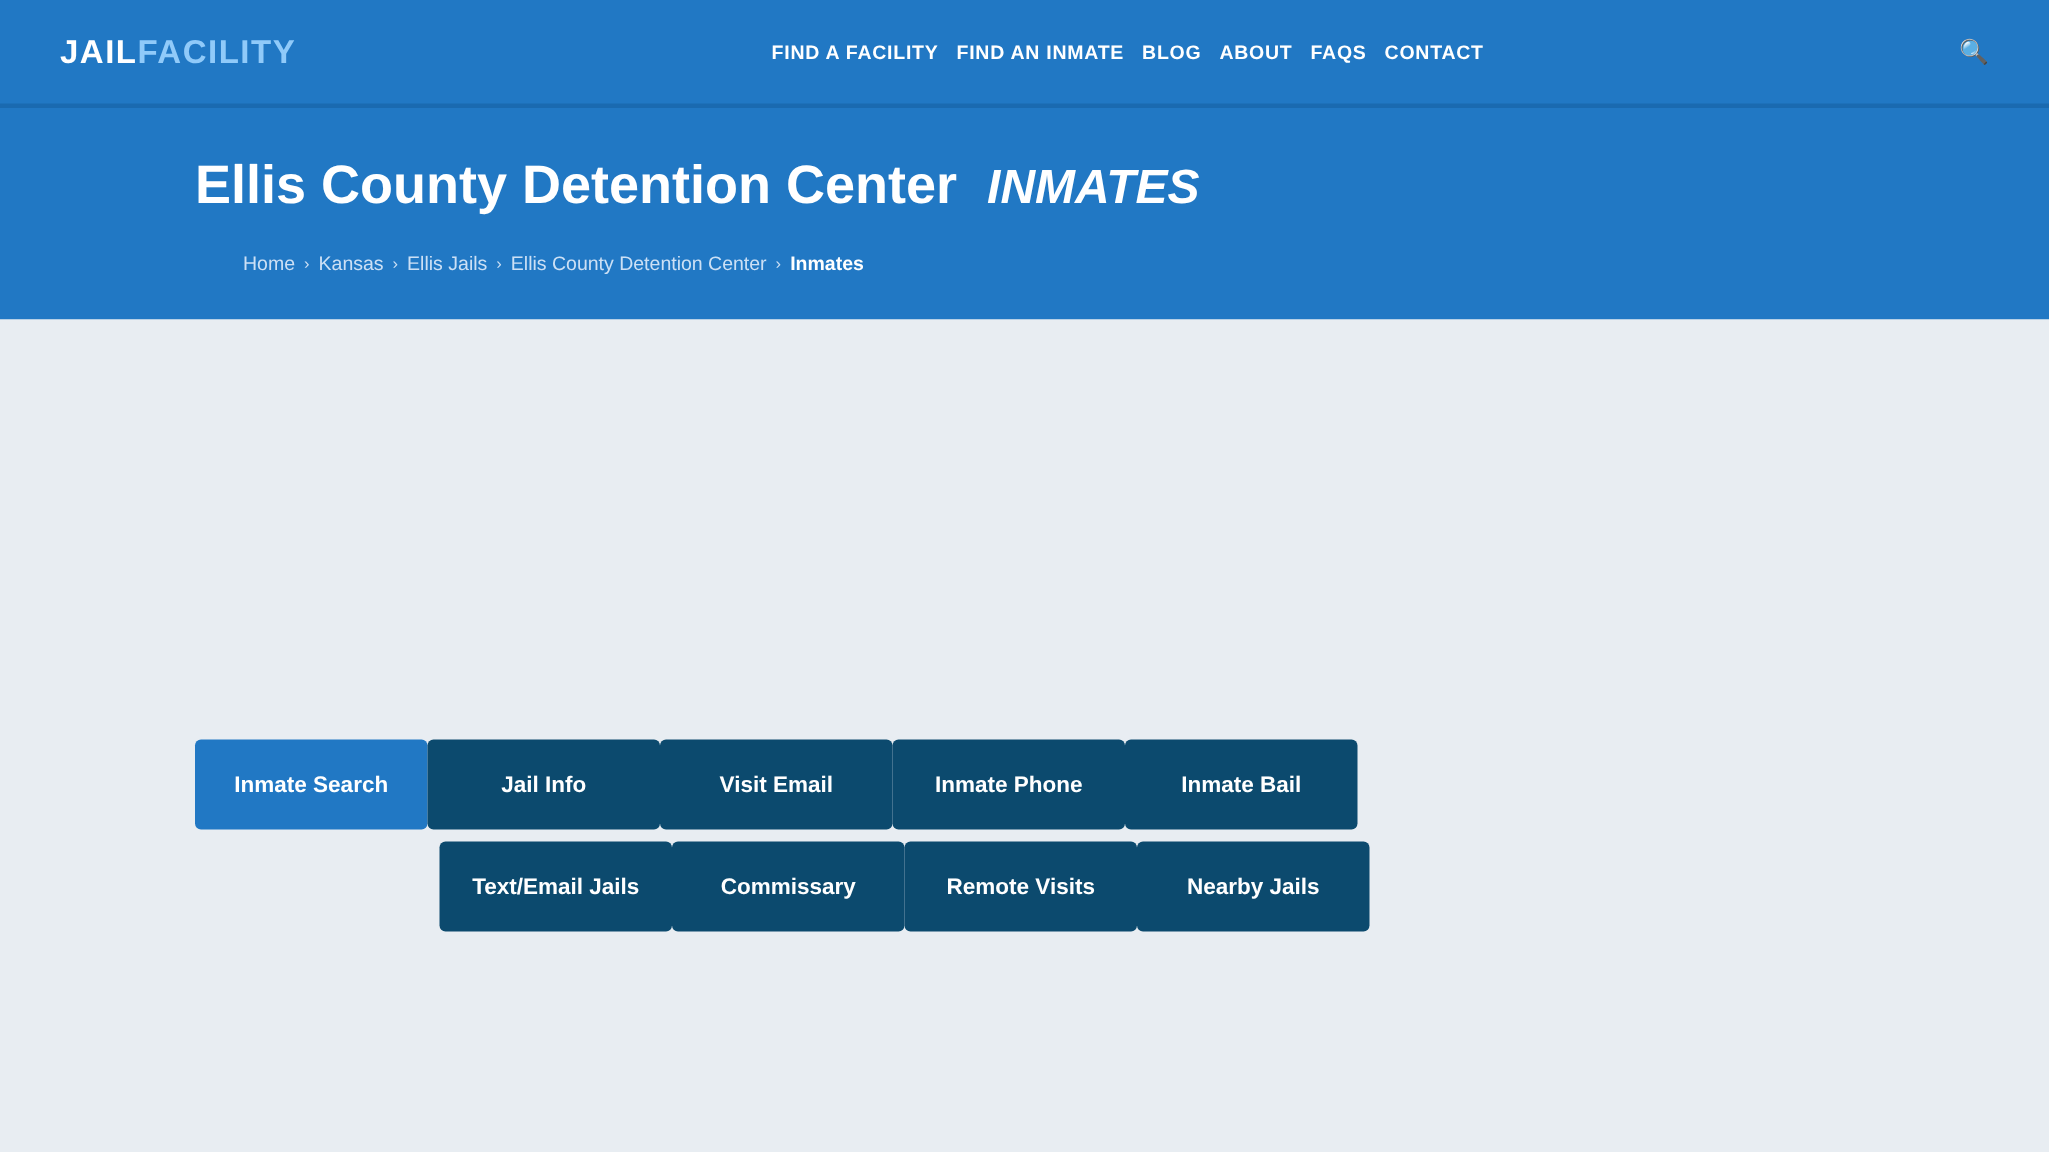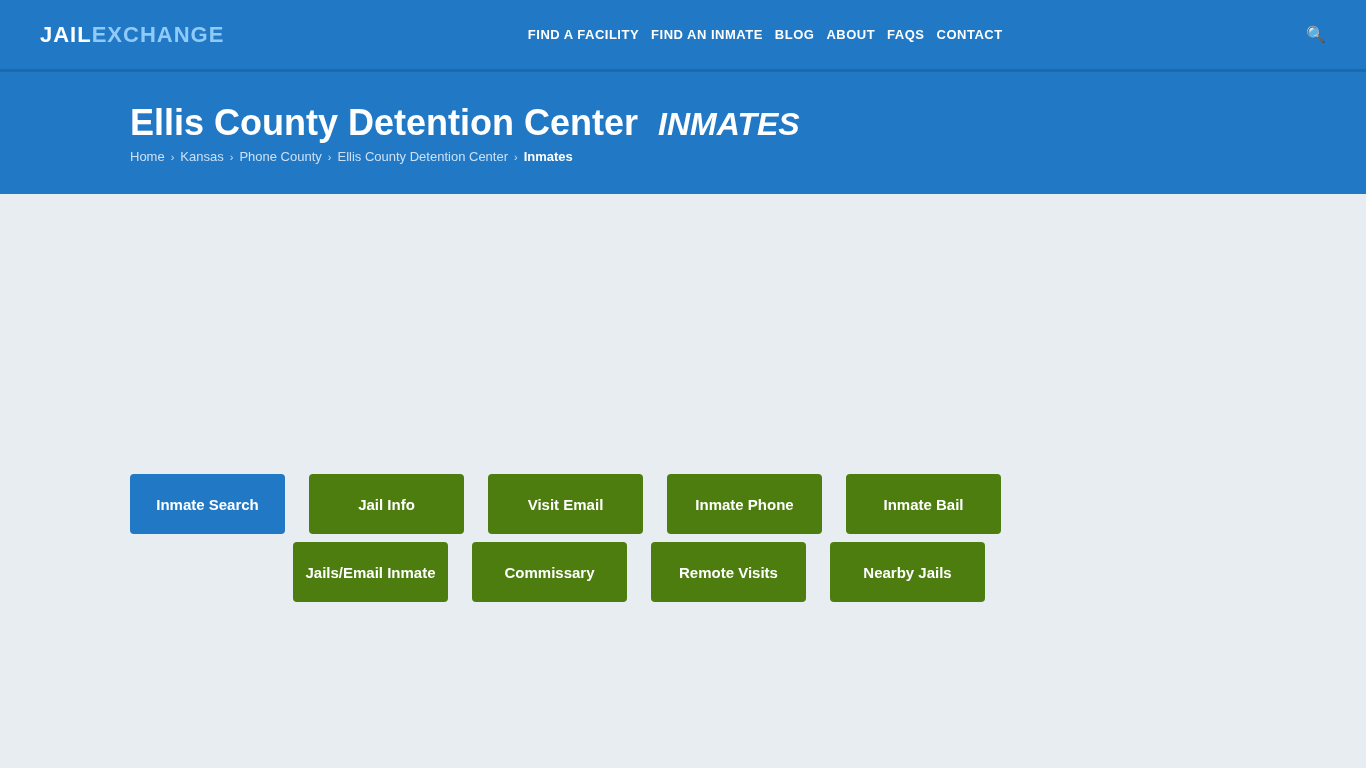--- a/index.html
+++ b/index.html
@@ -70,35 +70,36 @@
     
     .header-banner {
       background-color: #2178c4;
       padding: 30px 40px 30px 130px;
     }
 
     .page-title {
       font-size: 36px;
       font-weight: 900;
       color: #ffffff;
-      margin-bottom: 5px;
+      margin-bottom: 24px;
     }
 
     .page-title-italic {
       font-style: italic;
       font-weight: 700;
       font-size: 32px;
     }
 
     .breadcrumb {
       display: flex;
       align-items: center;
       gap: 6px;
       font-size: 13px;
       color: #cce0f5;
+      margin-left: 32px;
     }
 
     .breadcrumb a {
       color: #cce0f5;
       text-decoration: none;
       cursor: pointer;
     }
 
     .breadcrumb-separator {
       color: #cce0f5;
@@ -121,21 +122,21 @@
     .buttons-section {
       margin-top: 240px;
       display: flex;
       flex-direction: column;
       gap: 8px;
       align-items: flex-start;
     }
 
     .buttons-row {
       display: flex;
-      gap: 24px;
+      gap: 0;
       flex-wrap: nowrap;
     }
 
     .btn-tile {
       padding: 20px 10px;
       border: none;
       border-radius: 4px;
       font-size: 15px;
       font-weight: 600;
       color: #ffffff;
@@ -146,30 +147,30 @@
       display: flex;
       align-items: center;
       justify-content: center;
     }
 
     .btn-tile.active {
       background-color: #2178c4;
     }
 
     .btn-tile.teal {
-      background-color: #4d7c0f;
+      background-color: #0c4a6e;
     }
   </style>
 </head>
 <body>
 
 <nav>
   <div class="logo">
     <span class="logo-jail">JAIL</span>
-    <span class="logo-exchange">EXCHANGE</span>
+    <span class="logo-exchange">FACILITY</span>
   </div>
   <div class="nav-links">
 
   <a class="nav-link">FIND A FACILITY</a>
       <a class="nav-link">FIND AN INMATE</a>
       <a class="nav-link">BLOG</a>
       <a class="nav-link">ABOUT</a>
       <a class="nav-link">FAQs</a>
       <a class="nav-link">CONTACT</a>
     </div>
@@ -180,39 +181,39 @@
   <h1 class="page-title">
     <span>Ellis County Detention Center</span>
     &nbsp;<span class="page-title-italic">INMATES</span>
   </h1>
   <div class="breadcrumb">
 
   <a>Home</a>
       <span class="breadcrumb-separator">›</span>
       <a>Kansas</a>
       <span class="breadcrumb-separator">›</span>
-      <a>Phone County</a>
+      <a>Ellis Jails</a>
       <span class="breadcrumb-separator">›</span>
       <a>Ellis County Detention Center</a>
       <span class="breadcrumb-separator">›</span>
       <span class="breadcrumb-current">Inmates</span>
     </div>
 </div>
 
 <div class="main-content">
   <div class="buttons-section">
     <div class="buttons-row">
 
     <button class="btn-tile active">Inmate Search</button>
         <button class="btn-tile teal">Jail Info</button>
         <button class="btn-tile teal">Visit Email</button>
         <button class="btn-tile teal">Inmate Phone</button>
         <button class="btn-tile teal">Inmate Bail</button>
       </div>
     <div class="buttons-row" style="margin-left: 163px;">
 
-    <button class="btn-tile teal">Jails/Email Inmate</button>
+    <button class="btn-tile teal">Text/Email Jails</button>
         <button class="btn-tile teal">Commissary</button>
         <button class="btn-tile teal">Remote Visits</button>
         <button class="btn-tile teal">Nearby Jails</button>
       </div>
   </div>
 </div>
 
 </body></html>

